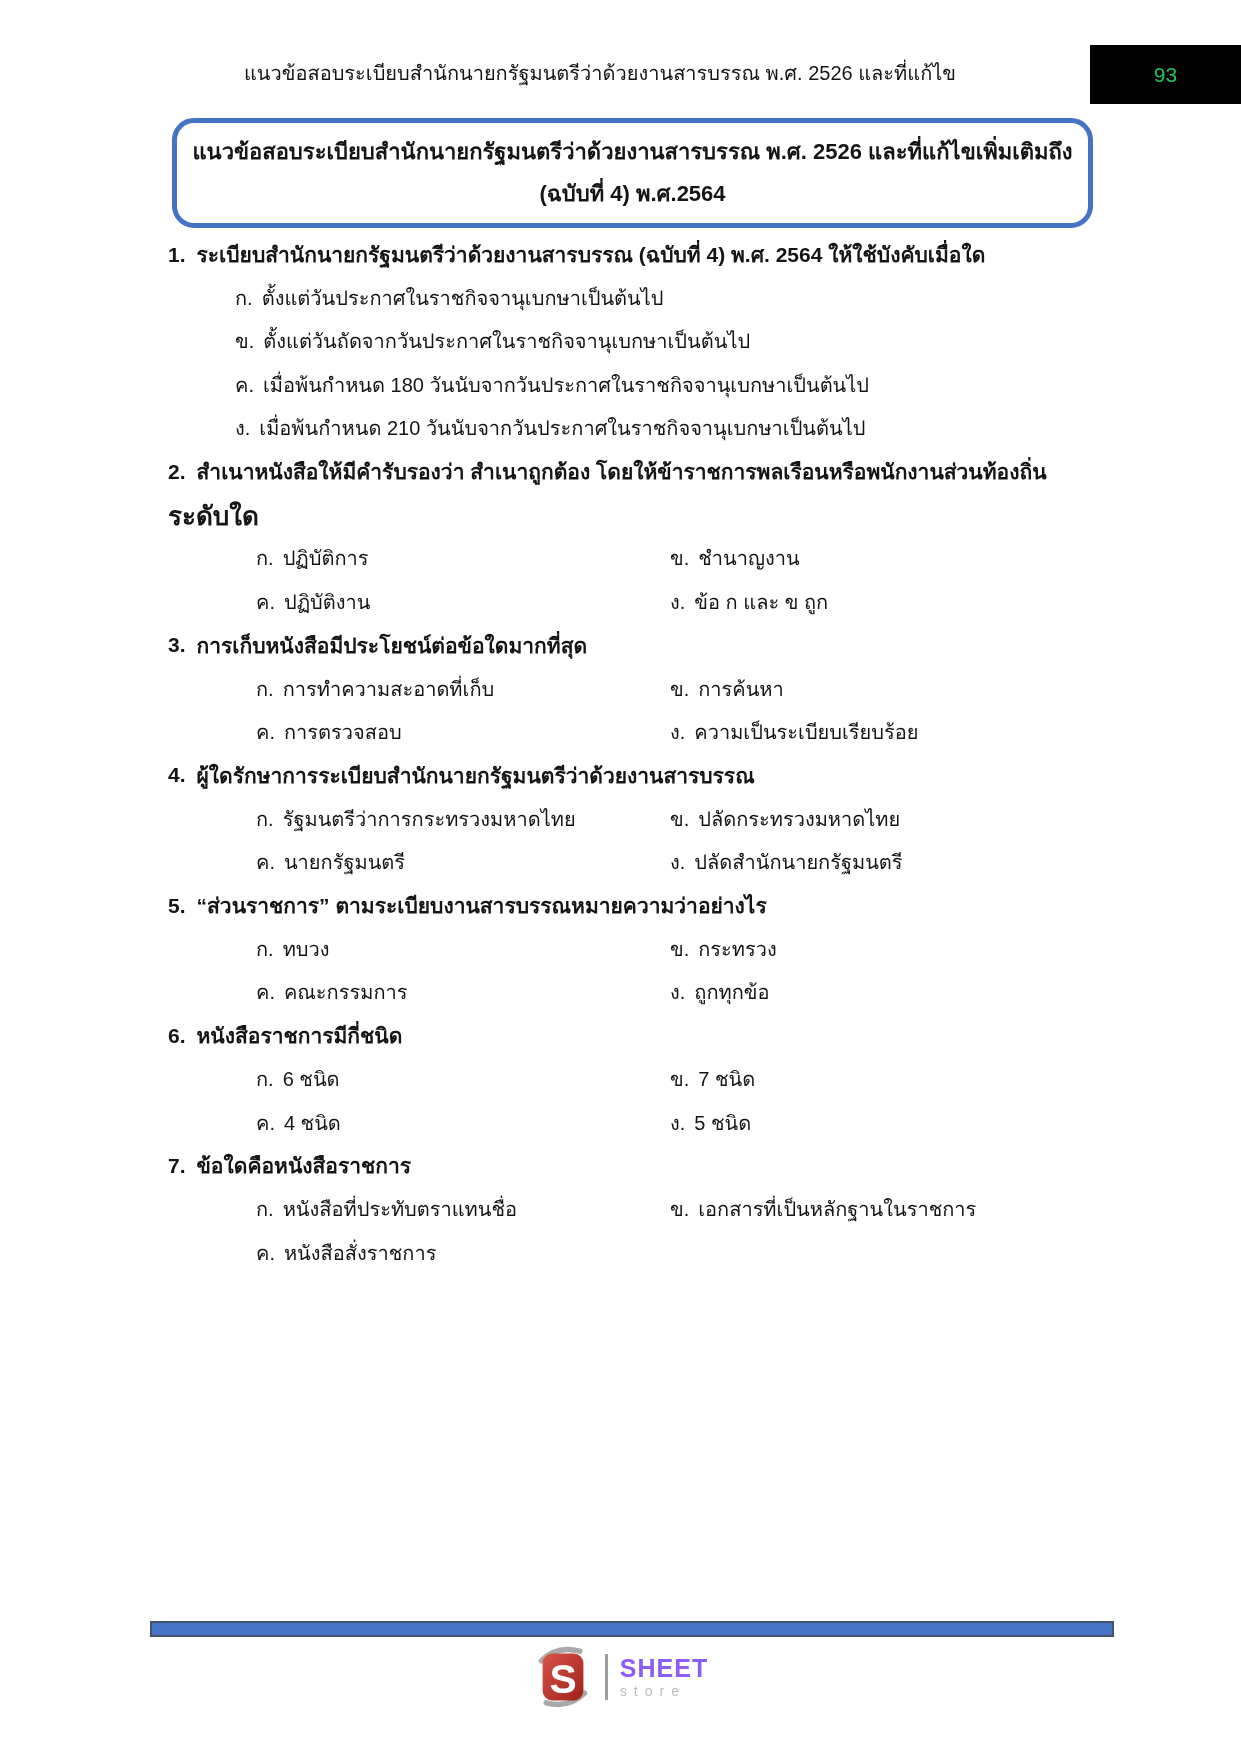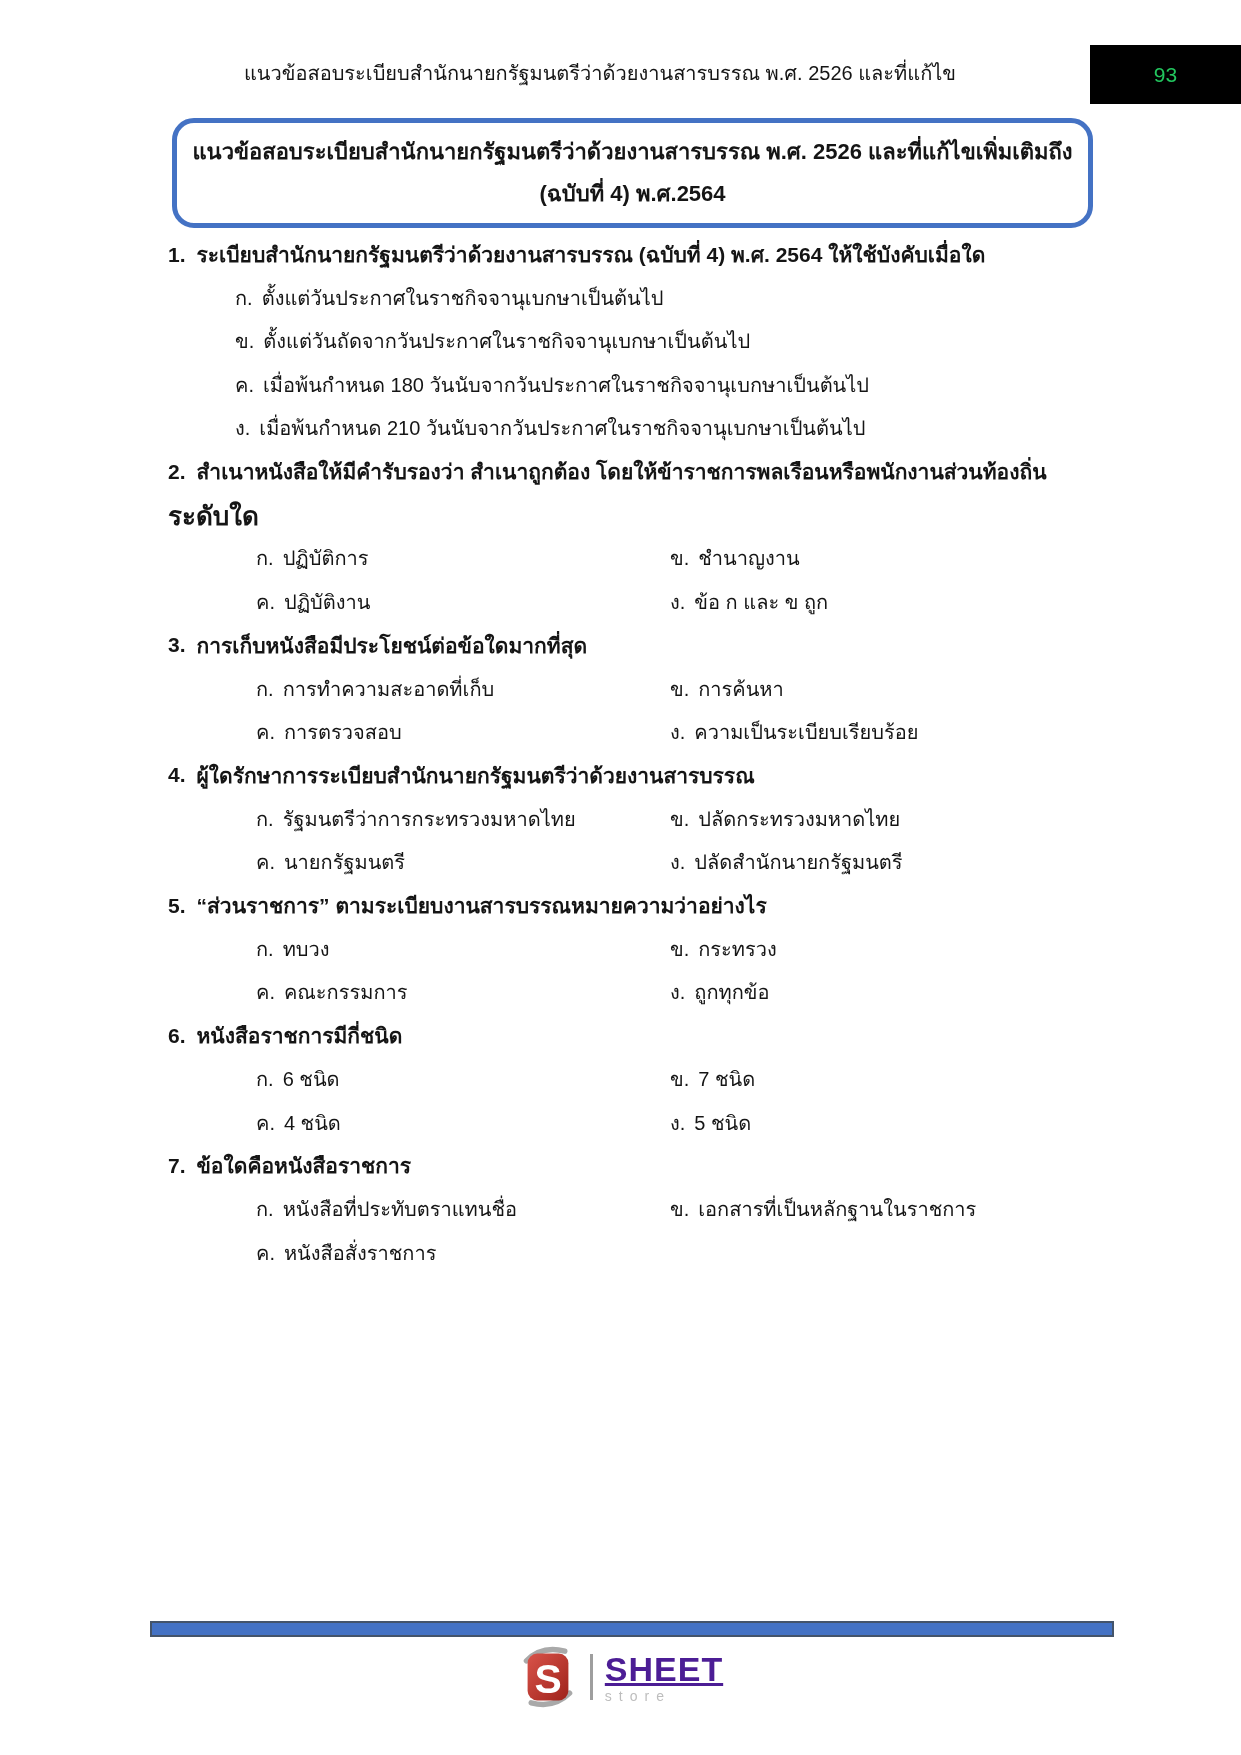--- a/index.html
+++ b/index.html
@@ -40,21 +40,21 @@
   .footer-bar {
     position:absolute; top:1621px; left:150px; width:960px; height:12px;
     background:#4472C4; border:2px solid #44546A; box-sizing:content-box;
   }
   .footer-logo {
     position:absolute; top:1645px; left:0; width:100%;
     display:flex; align-items:center; justify-content:center; gap:12px;
   }
   .logo-divider { width:3px; height:46px; background:#9e9e9e; }
   .logo-textwrap { display:flex; flex-direction:column; line-height:1; }
-  .logo-brand { font-size:34px; font-weight:bold; color:#4c1d95; letter-spacing:1px;text-decoration:underline; }
+  .logo-brand { font-size:25px; font-weight:bold; color:#8b5cf6; letter-spacing:1px; }
   .logo-sub { font-size:14px; color:#bdbdbd; letter-spacing:7px; margin-top:3px; }
 </style>
 </head>
 <body>
 
 <div class="page">
 
   <div class="header-title">แนวข้อสอบระเบียบสำนักนายกรัฐมนตรีว่าด้วยงานสารบรรณ พ.ศ. 2526 และที่แก้ไข</div>
   <div class="page-number-box">
     <span>93</span>

